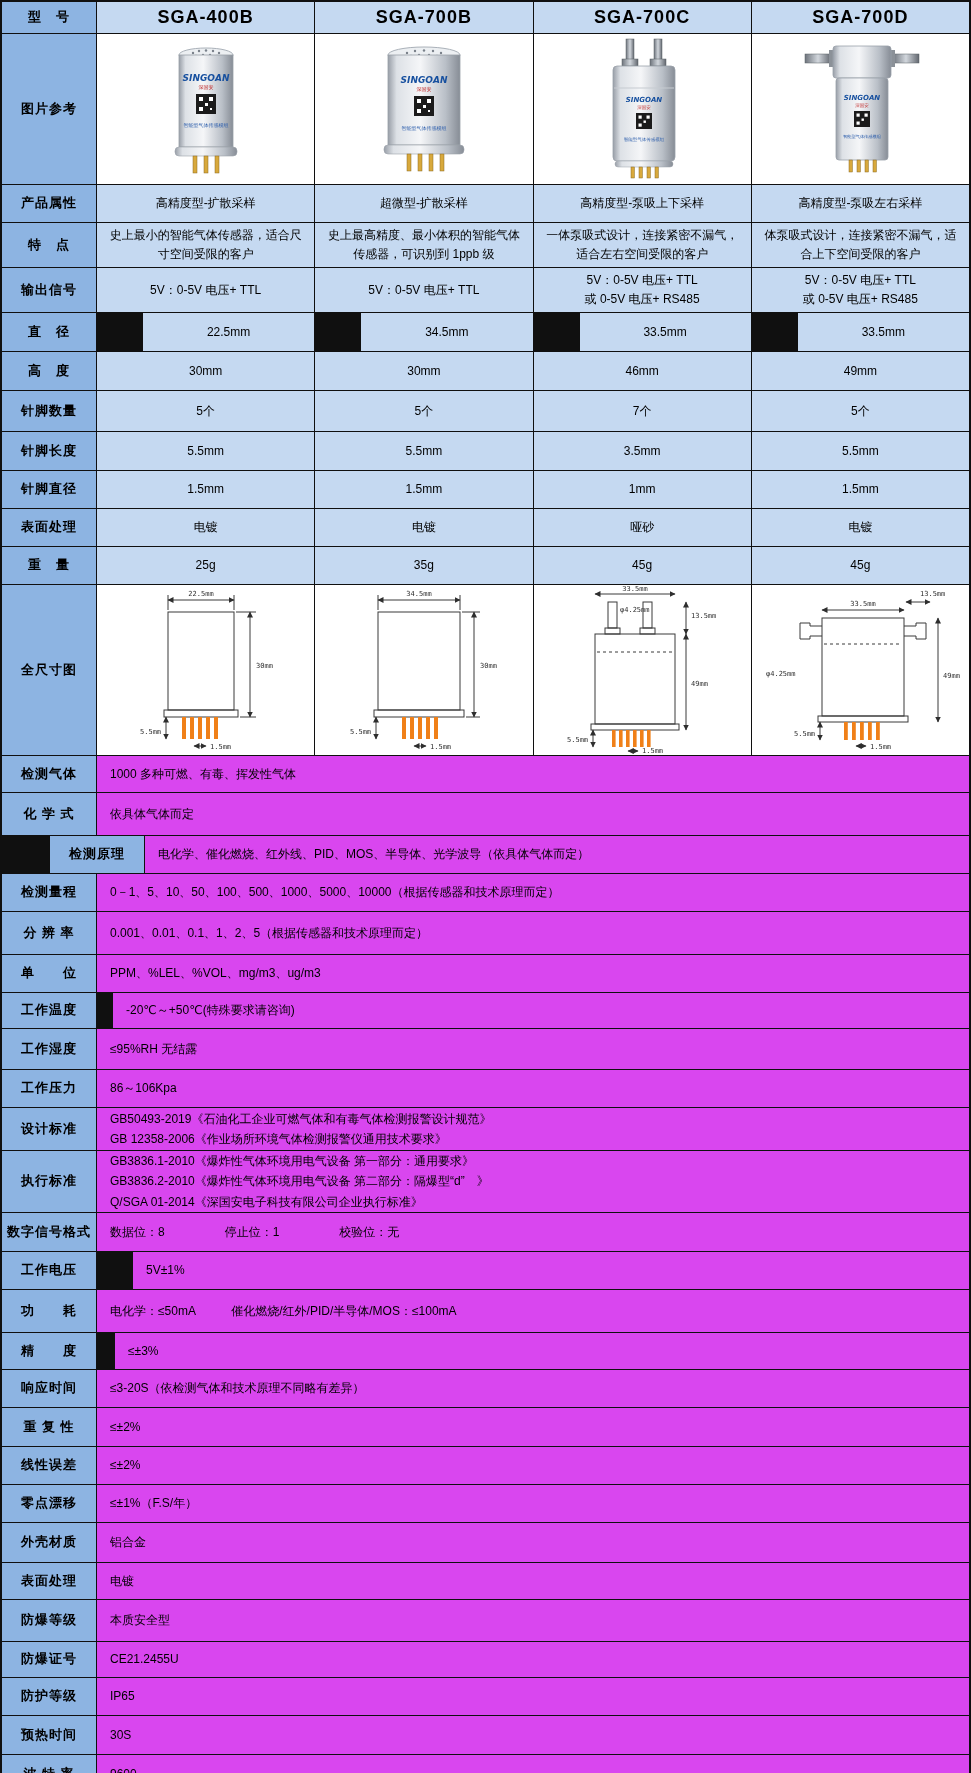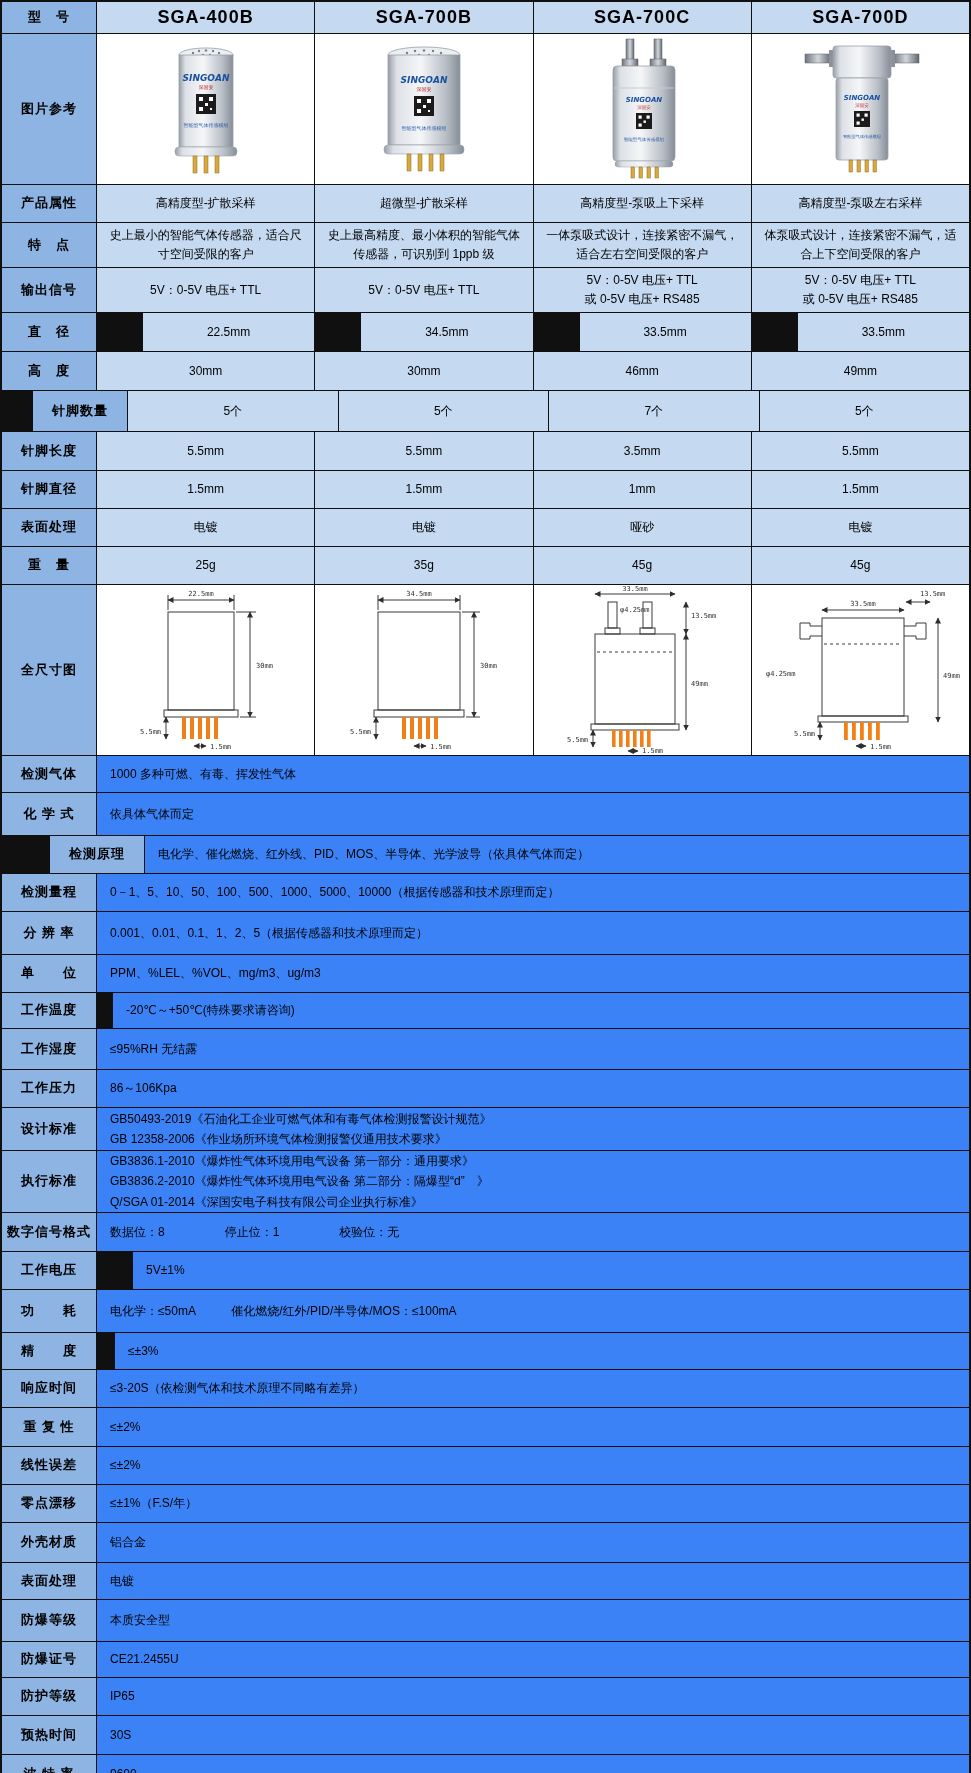--- a/index.html
+++ b/index.html
@@ -5,21 +5,21 @@
   html,body{margin:0;padding:0;background:#fff;}
   body{width:971px;font-family:"Liberation Sans","DejaVu Sans",sans-serif;color:#000;}
   .sheet{width:967px;border:2px solid #101010;background:#101010;display:flex;flex-direction:column;gap:1px;}
   .grid-row{display:grid;grid-template-columns:94px 1fr 1fr 1fr 1fr;gap:1px;background:#101010;}
   .full-row{display:grid;grid-template-columns:94px 1fr;gap:1px;background:#101010;}
   .cell{display:flex;align-items:center;justify-content:center;text-align:center;overflow:hidden;}
   .label{background:#8db4e2;font-weight:bold;font-size:13px;letter-spacing:1px;line-height:1.3;padding:2px;}
   .value{background:#c5d9f1;font-size:12px;line-height:1.55;padding:2px 8px;white-space:pre-line;}
   .model{background:#c5d9f1;font-weight:bold;font-size:18px;letter-spacing:1px;}
   .white{background:#fff;}
-  .fullval{background:#3b82f6;font-size:12px;line-height:1.7;justify-content:flex-start;text-align:left;padding:3px 6px 3px 13px;white-space:pre-line;}
+  .fullval{background:#d946ef;font-size:12px;line-height:1.7;justify-content:flex-start;text-align:left;padding:3px 6px 3px 13px;white-space:pre-line;}
   svg{display:block;}
   .dim text{font-family:"DejaVu Sans Mono","Liberation Mono",monospace;font-size:7px;fill:#2e2e2e;}
   .photo text{font-family:"DejaVu Sans","Liberation Sans",sans-serif;}
 </style>
 </head>
 <body>
 
 <svg width="0" height="0" style="position:absolute" aria-hidden="true">
   <defs>
     <linearGradient id="gMet" x1="0" y1="0" x2="1" y2="0">
@@ -205,21 +205,21 @@
         <div class="cell value">22.5mm</div>
         <div class="cell value">34.5mm</div>
         <div class="cell value">33.5mm</div>
         <div class="cell value">33.5mm</div>
       </div><div class="grid-row" style="height: 38px;">
         <div class="cell label">高　度</div>
         <div class="cell value">30mm</div>
         <div class="cell value">30mm</div>
         <div class="cell value">46mm</div>
         <div class="cell value">49mm</div>
-      </div><div class="grid-row" style="height: 40px; margin-left: 31px;">
+      </div><div class="grid-row" style="height: 40px;">
         <div class="cell label">针脚数量</div>
         <div class="cell value">5个</div>
         <div class="cell value">5个</div>
         <div class="cell value">7个</div>
         <div class="cell value">5个</div>
       </div><div class="grid-row" style="height: 38px;">
         <div class="cell label">针脚长度</div>
         <div class="cell value">5.5mm</div>
         <div class="cell value">5.5mm</div>
         <div class="cell value">3.5mm</div>

